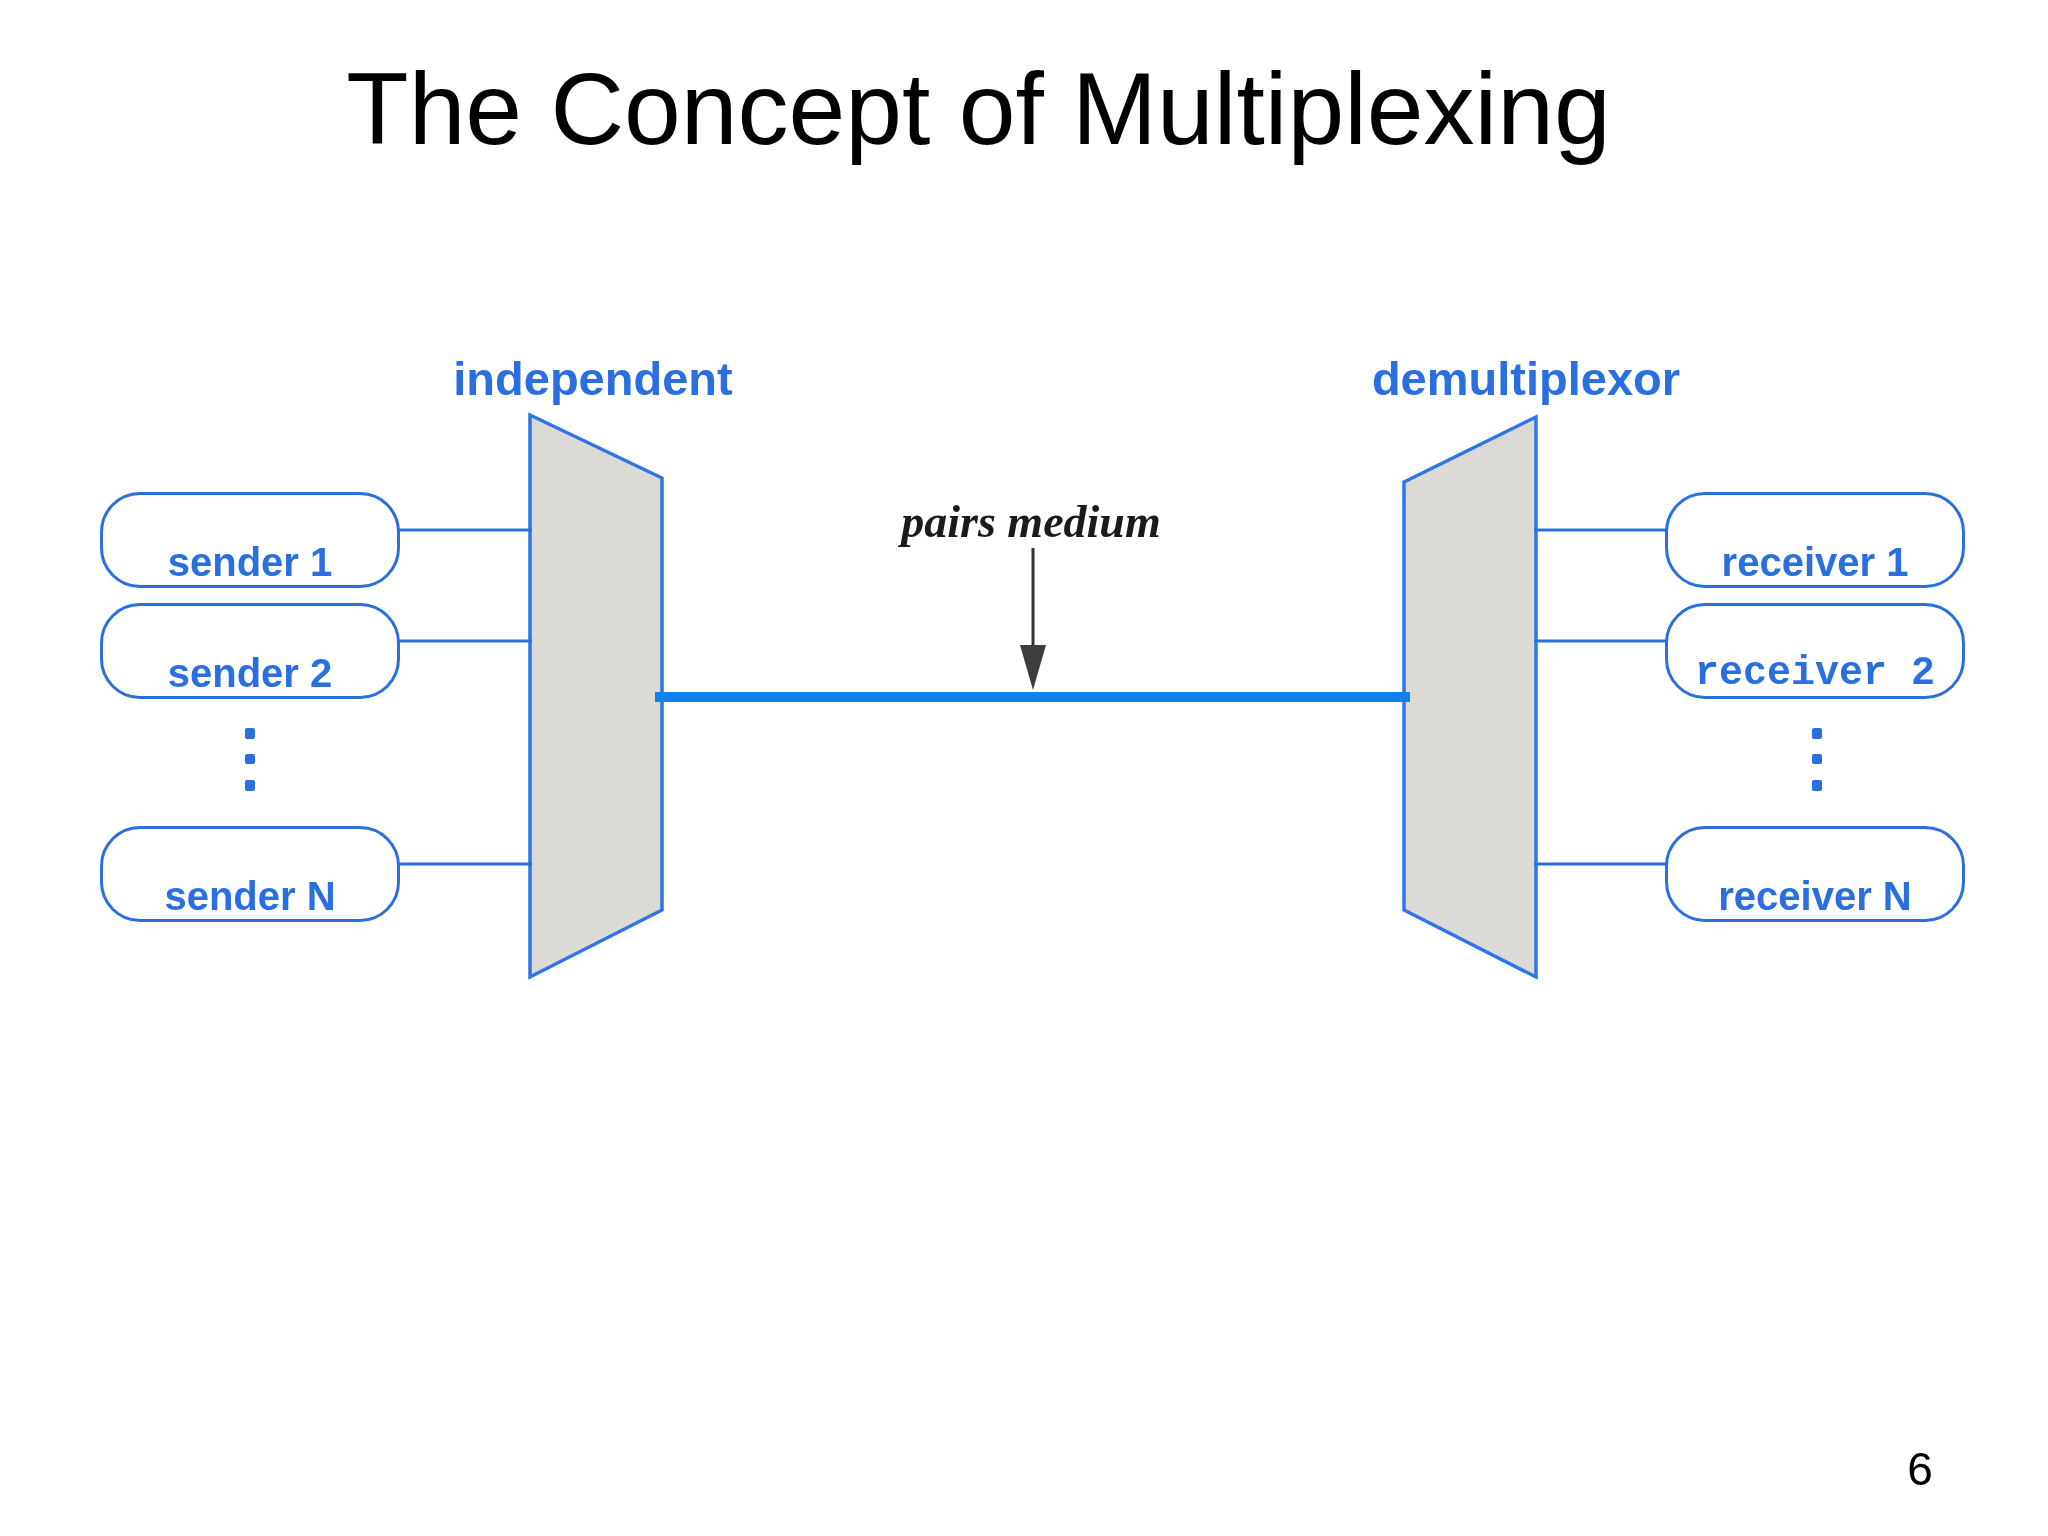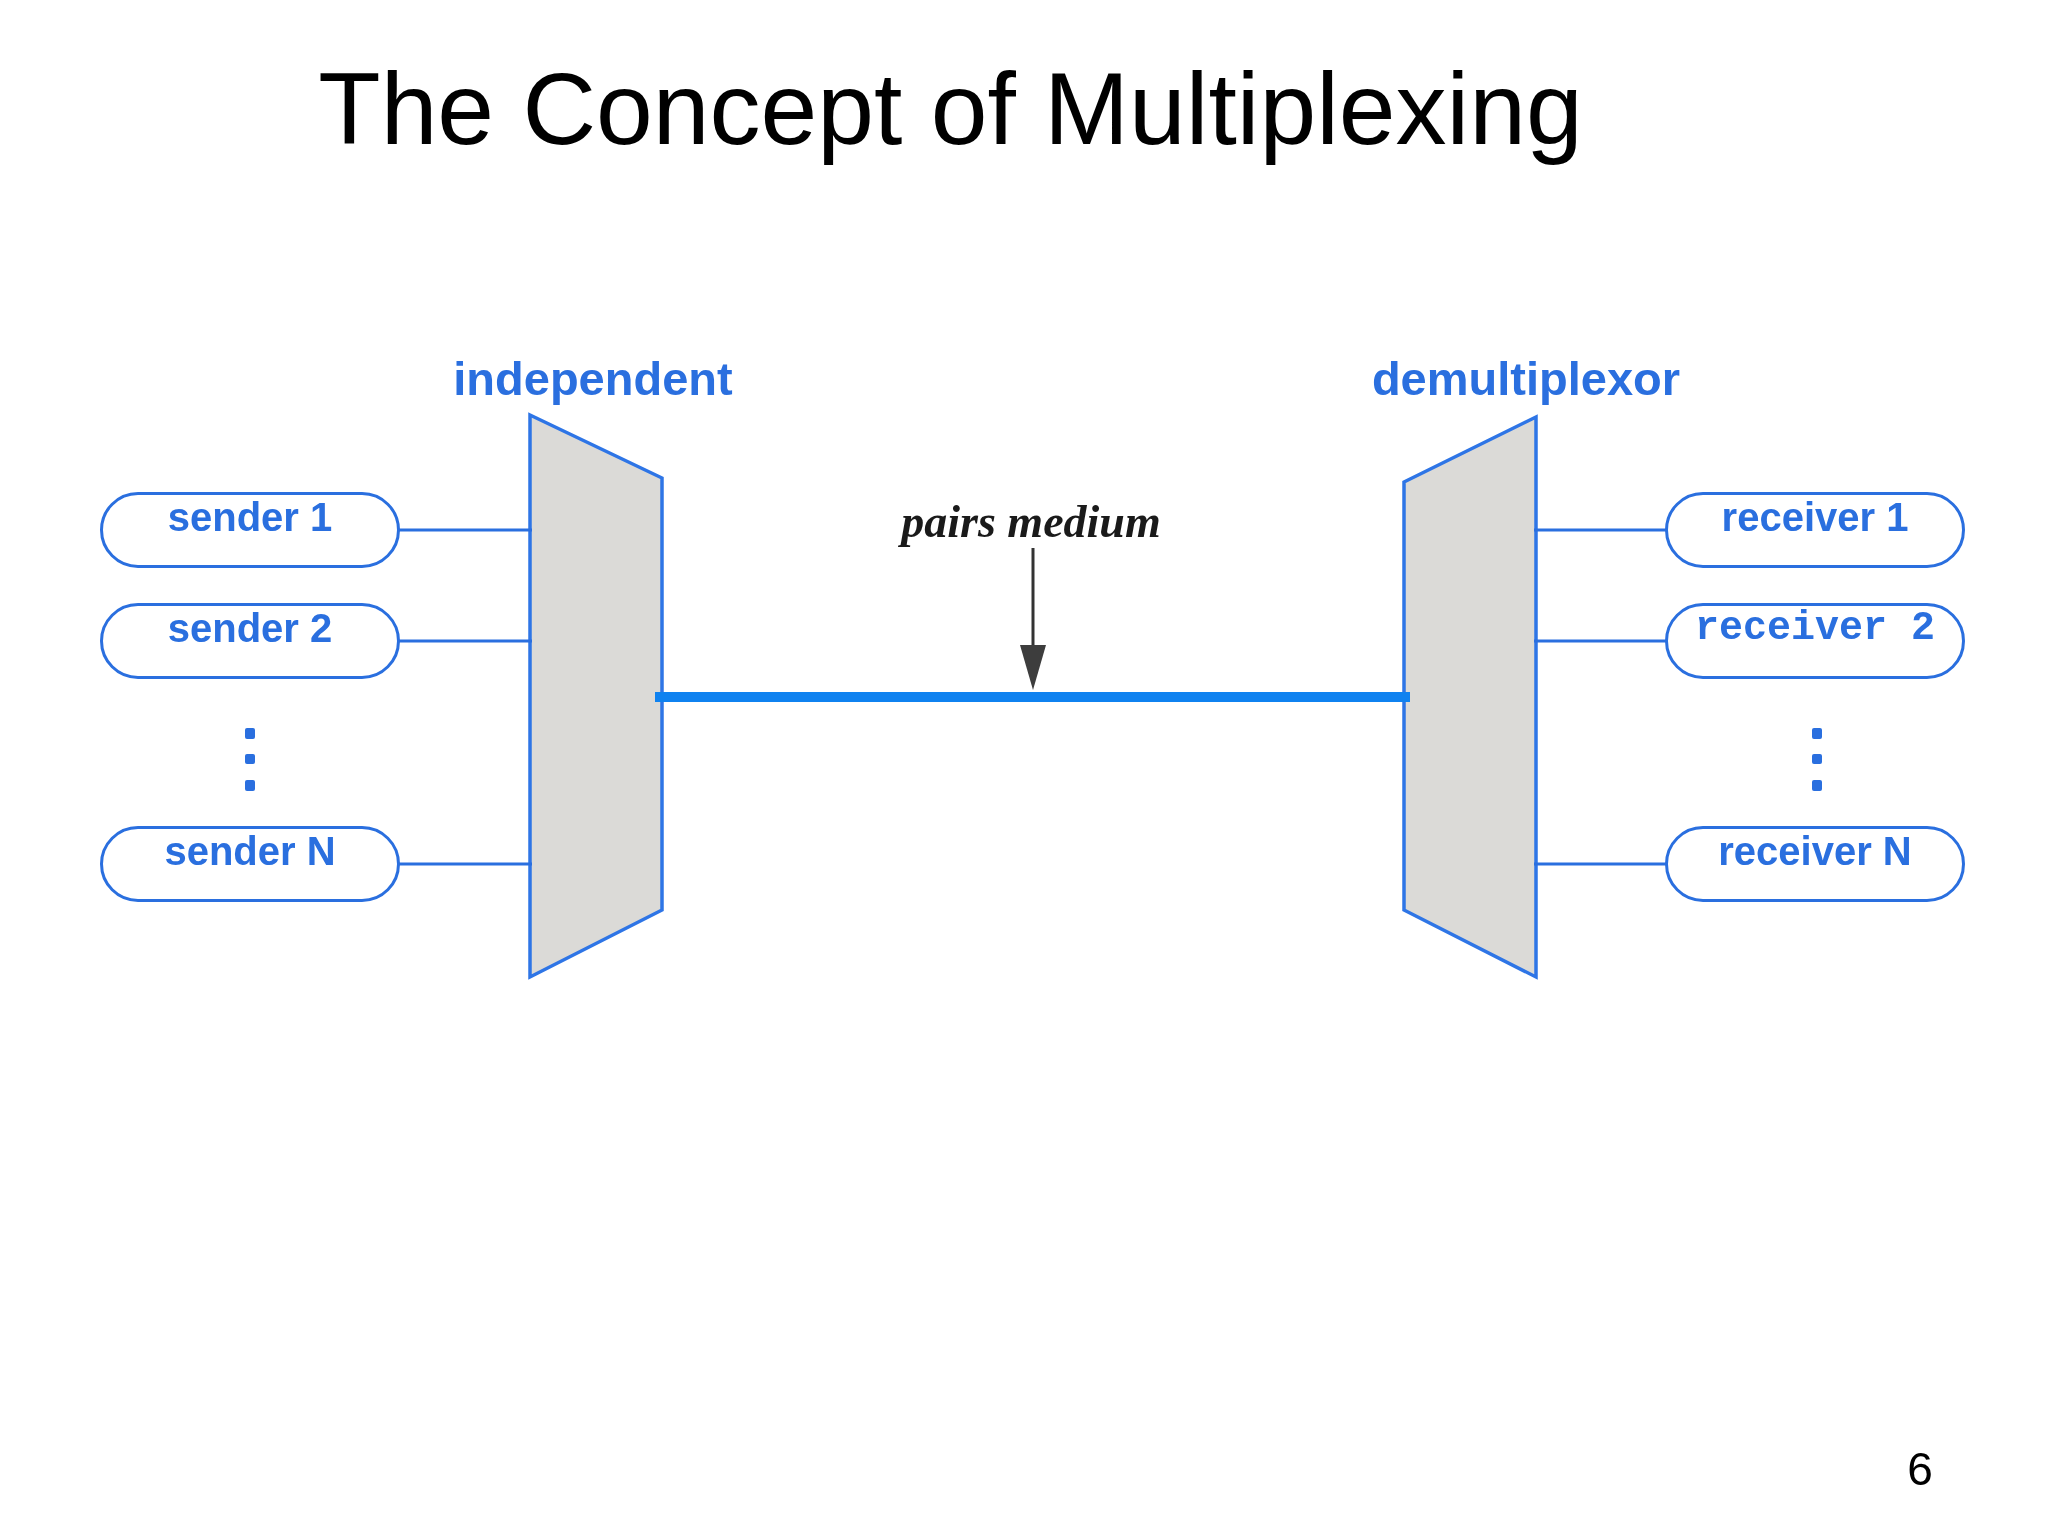--- a/index.html
+++ b/index.html
@@ -12,39 +12,39 @@
   html,body{margin:0;padding:0;}
   body{
     width:2048px;height:1536px;background:#ffffff;
     font-family:"Liberation Sans",sans-serif;
     position:relative;overflow:hidden;
   }
   .slide{position:absolute;inset:0;}
   .title{
     position:absolute;left:0;top:58px;width:1901px;
     text-align:center;font-size:102px;line-height:1;
-    color:var(--text-black);white-space:nowrap;
+    color:var(--text-black);white-space:nowrap;padding-left:28px;
   }
   .svg-layer{position:absolute;left:0;top:0;width:2048px;height:1536px;}
   .trapezoid{fill:var(--trapezoid-fill);stroke:var(--trapezoid-border);stroke-width:3.5;}
   .connector{stroke:var(--accent-blue);stroke-width:3;}
   .medium-line{stroke:var(--medium-line-blue);stroke-width:10;}
   .arrow-line{stroke:#333333;stroke-width:3;}
   .arrow-head{fill:#3d3d3d;}
   .dot{fill:var(--accent-blue);}
   .blue-label{
     position:absolute;font-size:47px;font-weight:bold;line-height:1;
     color:var(--accent-blue);text-align:center;white-space:nowrap;
   }
   .mux-label{left:393px;top:355px;width:400px;}
   .demux-label{left:1306px;top:355px;width:440px;}
   .pill{
-    position:absolute;width:300px;height:76px;box-sizing:border-box;
+    position:absolute;width:300px;height:96px;box-sizing:border-box;
     border:3px solid var(--accent-blue);border-radius:40px;background:#ffffff;
-    display:flex;align-items:flex-start;justify-content:center;
+    display:flex;align-items:flex-end;justify-content:center;
     font-size:40px;font-weight:bold;color:var(--accent-blue);white-space:nowrap;
   }
   .pill.s1{left:100px;top:492px;}
   .pill.s2{left:100px;top:603px;}
   .pill.sN{left:100px;top:826px;}
   .pill.r1{left:1665px;top:492px;}
   .pill.r2{left:1665px;top:603px;font-family:Liberation Mono, monospace;}
   .pill.rN{left:1665px;top:826px;}
   .shared-medium-label{
     position:absolute;left:831px;top:499px;width:400px;text-align:center;

